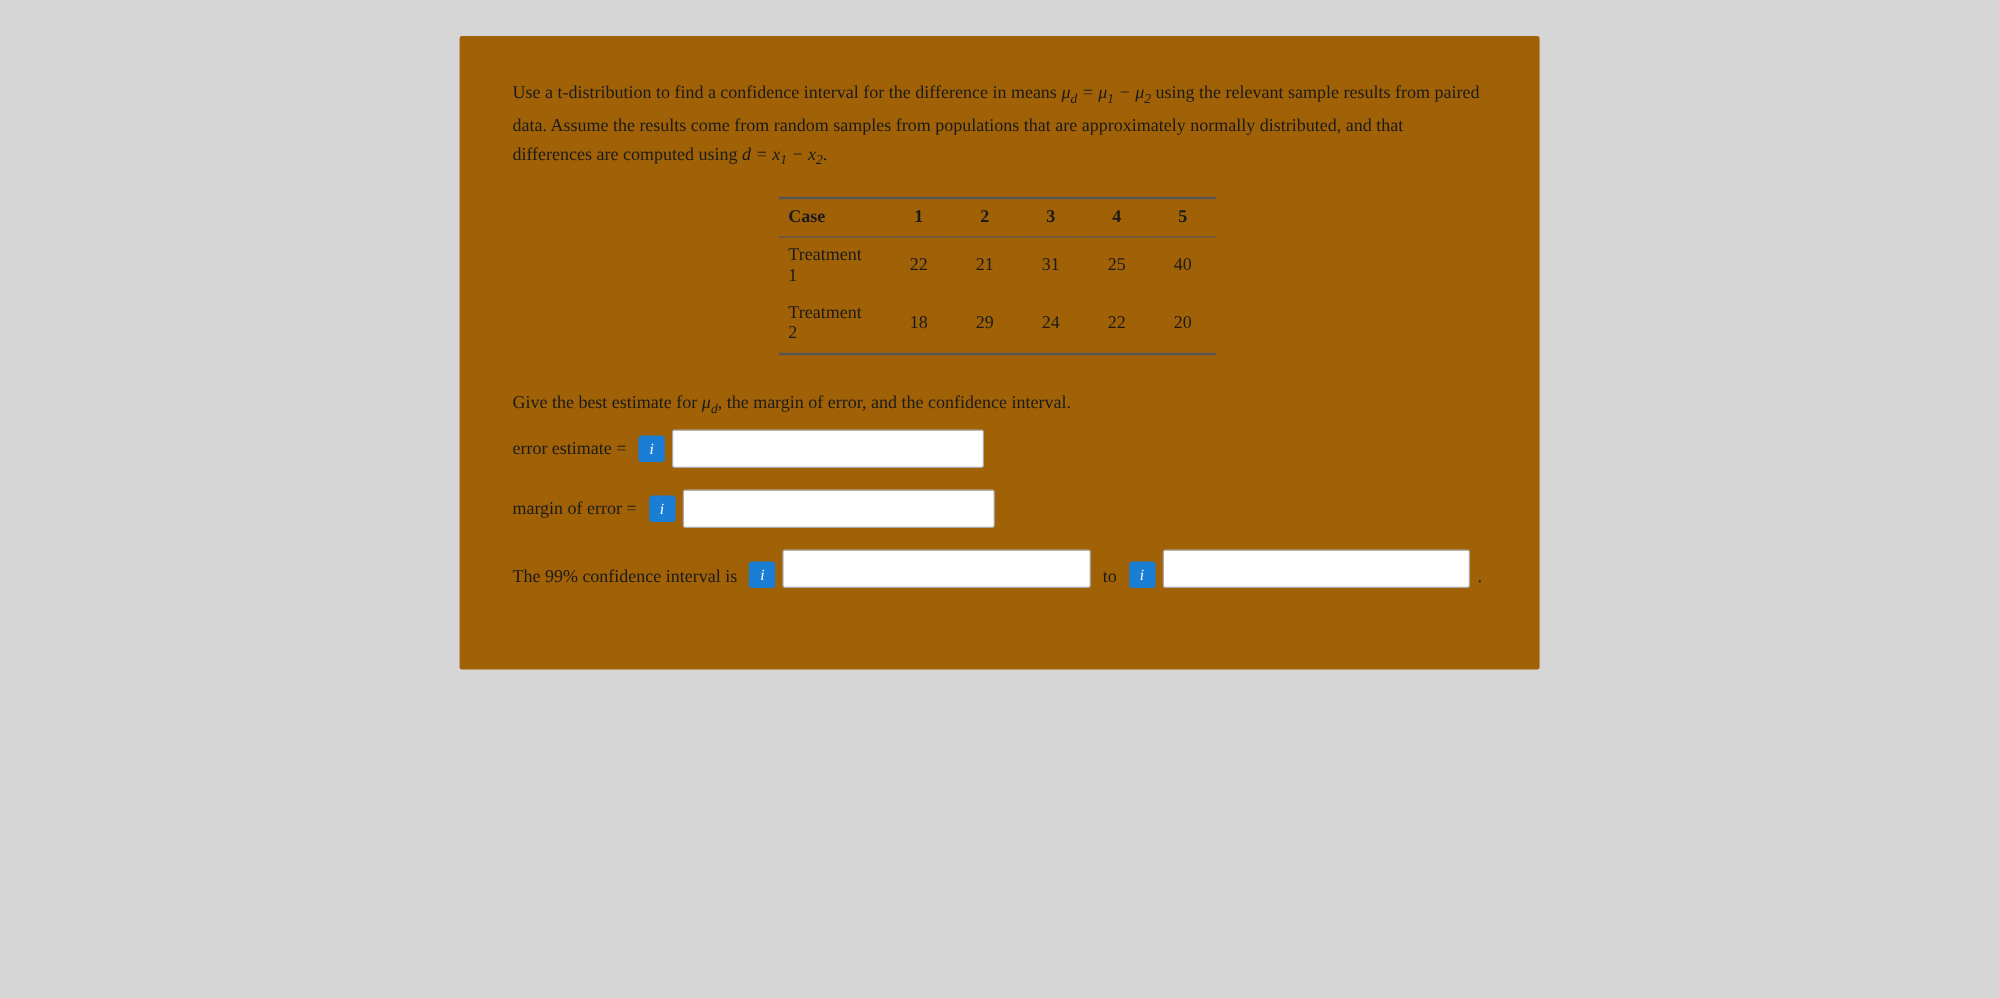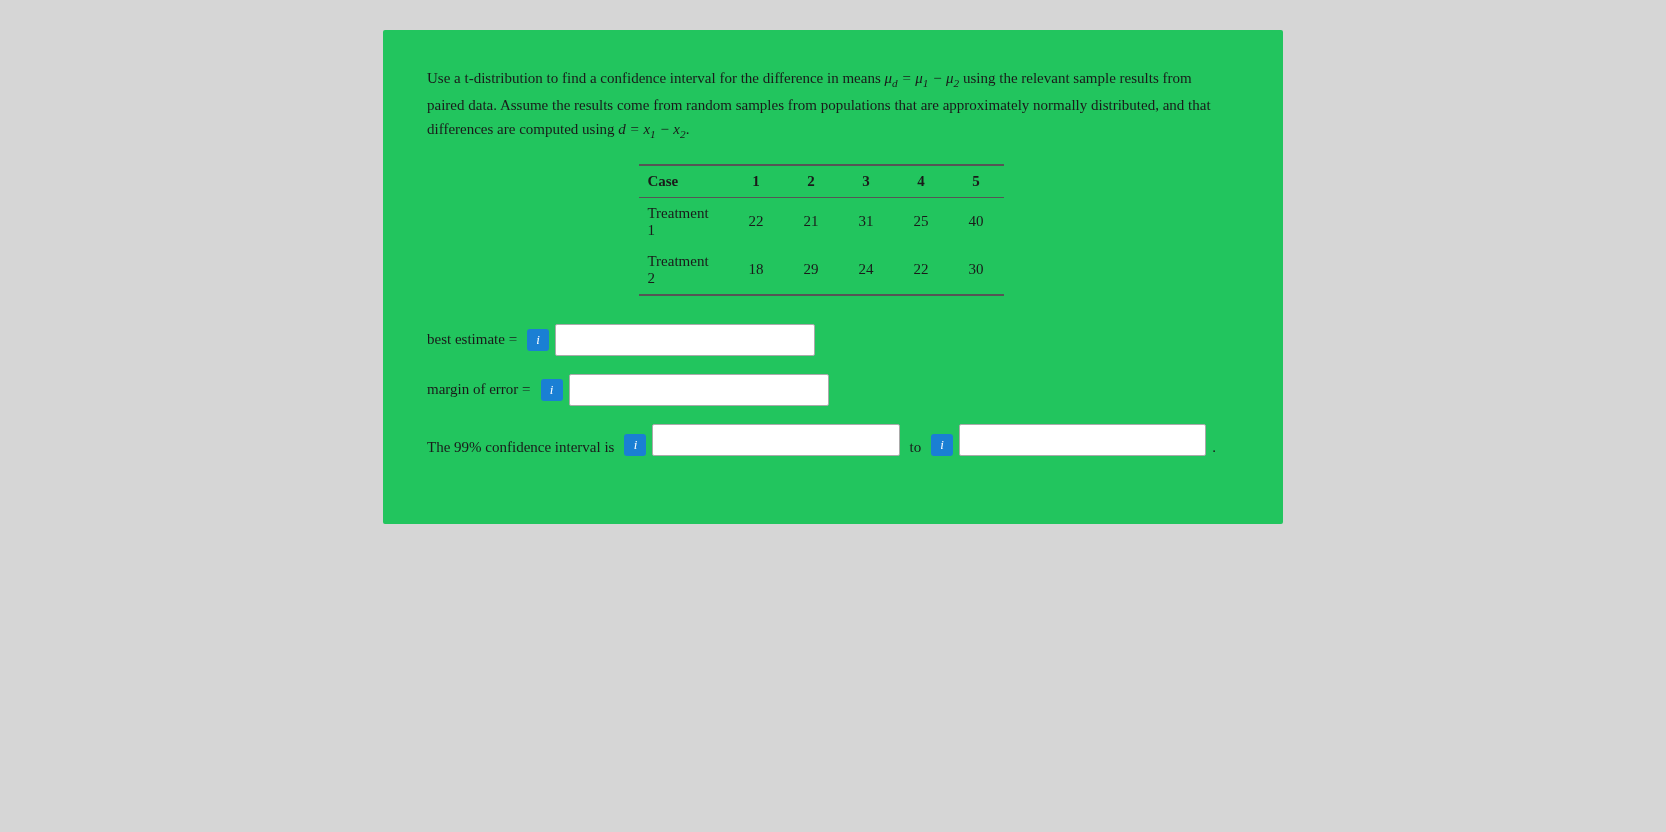--- a/index.html
+++ b/index.html
@@ -10,24 +10,24 @@
       font-size: 15px;
       color: #1a1a1a;
       display: flex;
       justify-content: center;
       align-items: flex-start;
       min-height: 100vh;
       padding: 30px 20px;
     }
 
     .page-container {
-      background-color: #22c55e;
+      background-color: #a16207;
       max-width: 900px;
       width: 100%;
-      padding: 36px 67px 50px 44px;
+      padding: 36px 48px 50px 44px;
       border-radius: 2px;
     }
 
     .problem-text {
       font-size: 15px;
       line-height: 1.65;
       margin-bottom: 20px;
       color: #1a1a1a;
     }
 
@@ -194,30 +194,33 @@
           <td>31</td>
           <td>25</td>
           <td>40</td>
         </tr>
         <tr>
           <td>Treatment<br>2</td>
           <td>18</td>
           <td>29</td>
           <td>24</td>
           <td>22</td>
-          <td>30</td>
+          <td>20</td>
         </tr>
       </tbody>
     </table>
   </div>
 
+  <p class="instructions">
+    Give the best estimate for <span class="math">μ<sub>d</sub></span>, the margin of error, and the confidence interval.
+  </p>
 
 
   <div class="answer-row">
-    <span class="answer-label">best estimate =</span>
+    <span class="answer-label">error estimate =</span>
     <button class="info-btn">i</button>
     <input class="answer-input" type="text" value="" style="">
   </div>
 
   <div class="answer-row">
     <span class="answer-label">margin of error =</span>
     <button class="info-btn">i</button>
     <input class="answer-input" type="text" value="" style="">
   </div>
 

